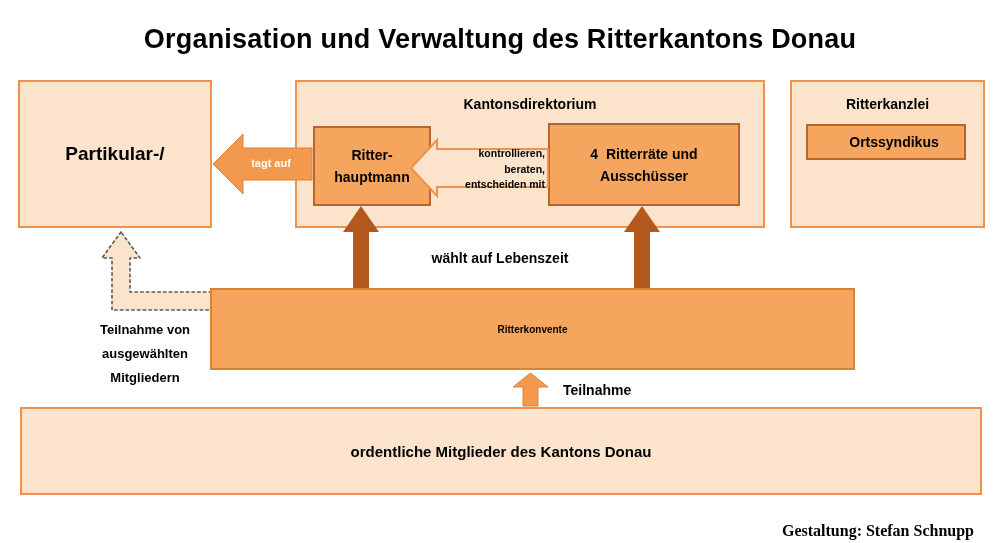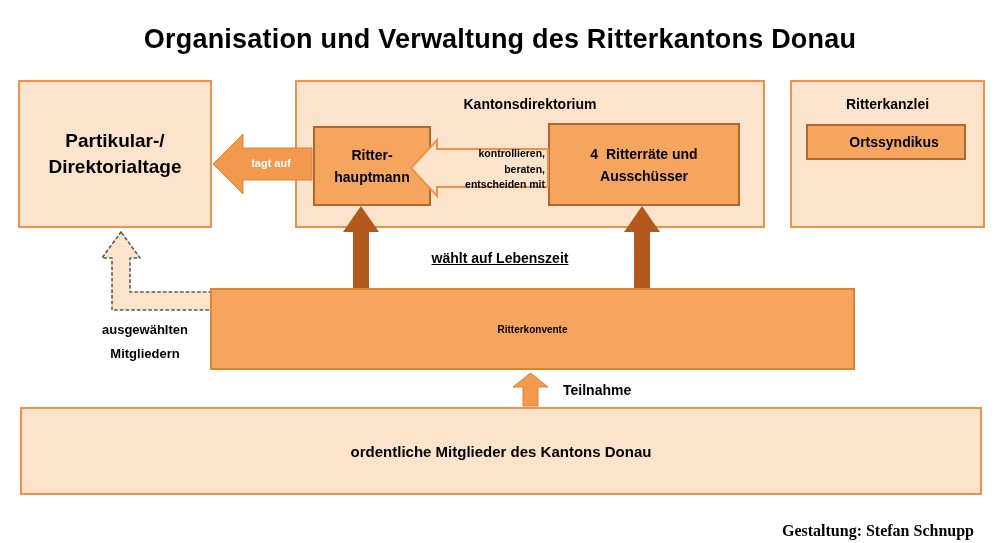--- a/index.html
+++ b/index.html
@@ -26,41 +26,40 @@
   .center-flex{display:flex;align-items:center;justify-content:center;text-align:center;}
   .col{flex-direction:column;}
   .box-top-label{position:absolute;top:14px;left:0;width:100%;text-align:center;font-size:14px;}
   .t14{font-size:14px;line-height:22px;}
   .t15{font-size:19px;line-height:26px;}
   .t16{font-size:10px;}
   .center-text{text-align:center;}
   .kontroll-text{font-size:10.5px;line-height:15.5px;text-align:left;}
   .tagt-text{color:#ffffff;font-size:11px;text-align:center;}
   .tvon-text{font-size:13px;line-height:24px;text-align:center;}
-  .waehlt-text{font-size:14px;text-decoration:underline;}
+  .waehlt-text{font-size:14px;}
   .teilnahme-text{font-size:14px;}
   .bottom-label{font-size:15px;}
   .credit{font-size:16px;font-family:Liberation Serif, serif;}
   svg{display:block;overflow:visible;}
   .light-arrow{fill:var(--light-fill);stroke:var(--border-orange);stroke-width:2;stroke-linejoin:miter;}
   .orange-arrow{fill:var(--arrow-orange);stroke:var(--arrow-orange-edge);stroke-width:1;}
   .dark-arrow{fill:var(--arrow-dark);}
   .dotted-arrow{fill:var(--light-fill);stroke:var(--dotted-stroke);stroke-width:1.6;
                 stroke-dasharray:2.5 3.2;stroke-linecap:round;stroke-linejoin:round;}
 </style>
 </head>
 <body>
 
 <div class="stage">
 
   <div class="abs title">Organisation und Verwaltung des Ritterkantons Donau</div>
 
   <div class="abs box-light center-flex col" style="left:18px;top:80px;width:194px;height:148px;">
     <div class="t15">Partikular-/</div>
-    <div class="t15">Direktorialtage</div>
   </div>
 
   <div class="abs box-light" style="left:295px;top:80px;width:470px;height:148px;">
     <div class="box-top-label">Kantonsdirektorium</div>
   </div>
 
   <div class="abs box-light" style="left:790px;top:80px;width:195px;height:148px;">
     <div class="box-top-label">Ritterkanzlei</div>
   </div>
 
@@ -97,20 +96,21 @@
   </svg>
   <svg class="abs" style="left:624px;top:206px;" width="36" height="84" viewBox="0 0 36 84">
     <polygon class="dark-arrow" points="18,0 0,26 10,26 10,84 26,84 26,26 36,26"></polygon>
   </svg>
   <div class="abs waehlt-text center-text" style="left:400px;top:250px;width:200px;">wählt auf Lebenszeit</div>
 
   <svg class="abs" style="left:100px;top:229px;" width="116" height="84" viewBox="0 0 116 84">
     <path class="dotted-arrow" d="M21 3 L2 29 L12 29 L12 81 L114 81 L114 63 L30 63 L30 29 L40 29 Z"></path>
   </svg>
   <div class="abs tvon-text" style="left:85px;top:318px;width:120px;">
+    <div>Teilnahme von</div>
     <div>ausgewählten</div>
     <div>Mitgliedern</div>
   </div>
 
   <div class="abs box-konvente center-flex" style="left:210px;top:288px;width:645px;height:82px;">
     <div class="t16">Ritterkonvente</div>
   </div>
 
   <svg class="abs" style="left:512px;top:372px;" width="37" height="35" viewBox="0 0 37 35">
     <polygon class="orange-arrow" points="18.5,1 1,15 11,15 11,34 26,34 26,15 36,15"></polygon>

